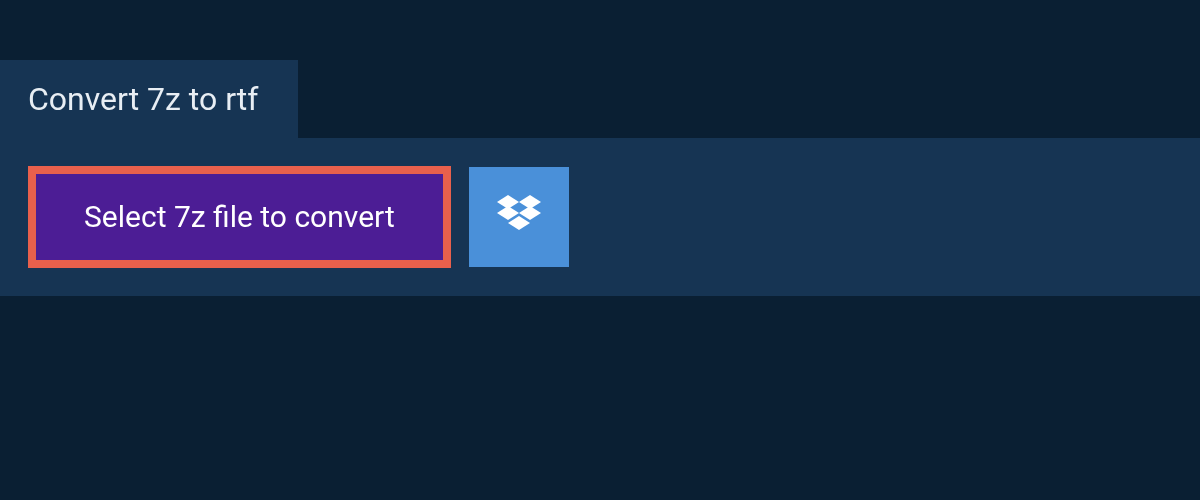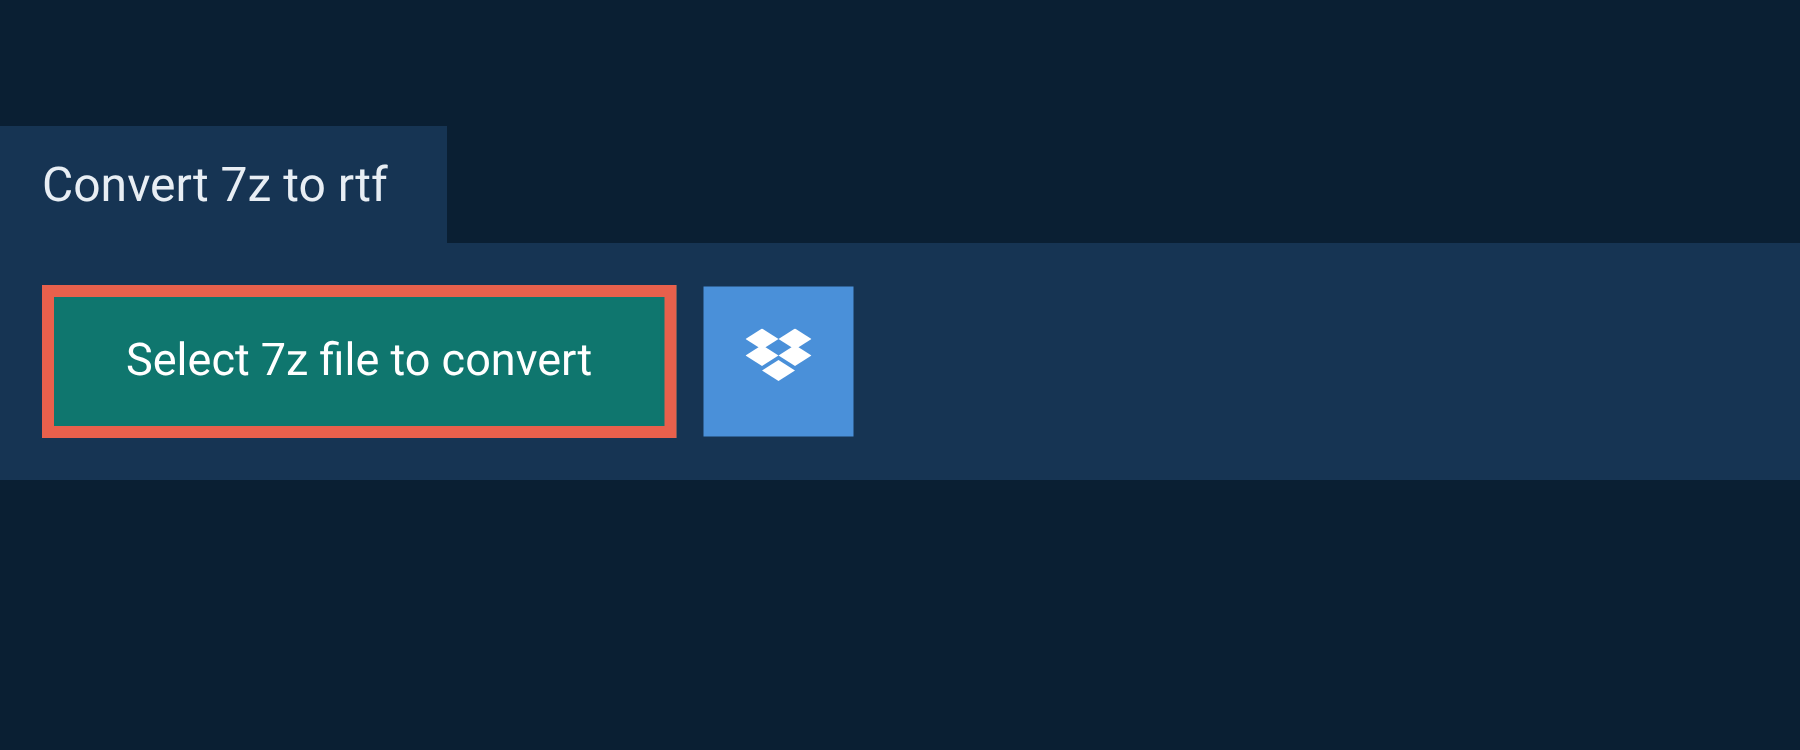--- a/index.html
+++ b/index.html
@@ -15,34 +15,34 @@
       position: relative;
       overflow: hidden;
     }
     .tab-header {
       display: inline-block;
       background: #163453;
       color: #e8eef4;
       font-size: 32px;
       font-weight: 400;
       padding: 20px 40px 20px 28px;
-      margin-top: 84px;
+      margin-top: 60px;
       margin-left: 0;
     }
     .upload-panel {
       background: #163453;
       padding: 28px 28px;
       margin-top: 0;
       width: 100%;
       display: flex;
       align-items: center;
       gap: 18px;
     }
     .select-button {
-      background: #0f766e;
+      background: #4c1d95;
       border: 8px solid #e8604c;
       color: #ffffff;
       font-size: 30px;
       font-weight: 400;
       padding: 28px 48px;
       cursor: pointer;
       display: inline-flex;
       align-items: center;
       justify-content: center;
       line-height: 1;

